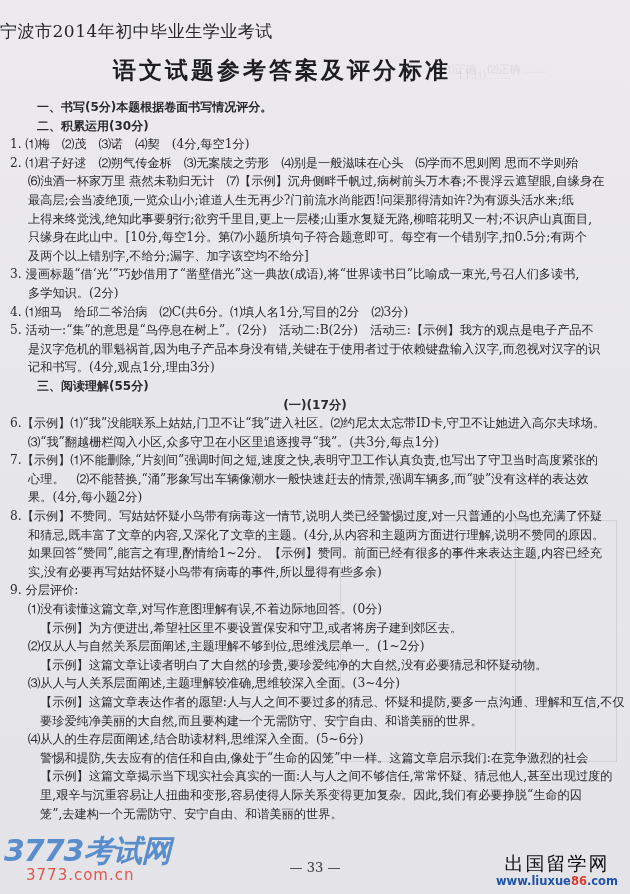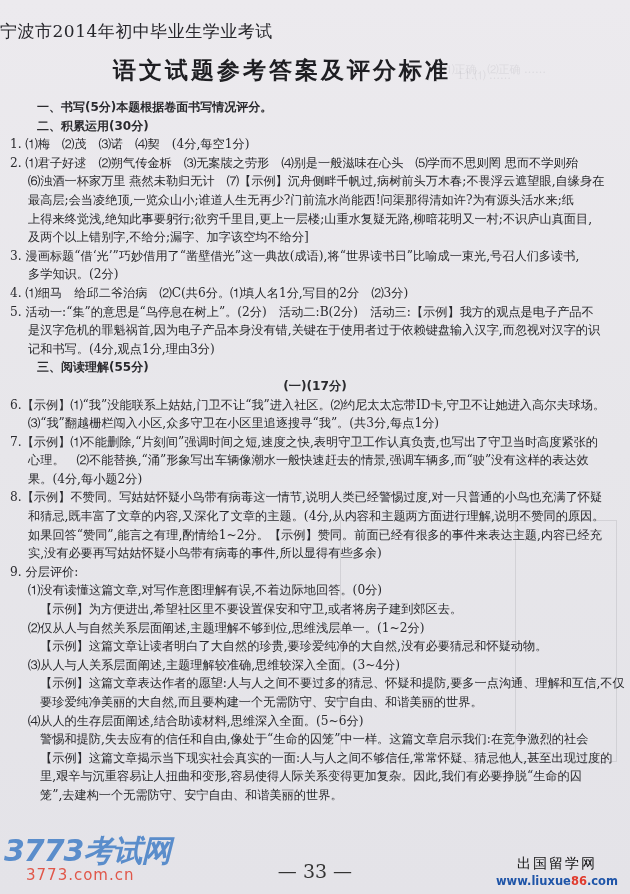--- a/index.html
+++ b/index.html
@@ -34,38 +34,38 @@
     font-size: 12.2px; line-height: 18.6px;
   }
   .line { position: relative; white-space: nowrap; overflow: hidden; }
   .ind0 { padding-left: 10px; }
   .ind1 { padding-left: 28px; }
   .ind2 { padding-left: 40px; }
   .sec { padding-left: 37px; font-family: "DejaVu Sans", "Liberation Sans", sans-serif; font-weight: bold; font-size: 12px; }
   .center { text-align: center; font-weight: bold; font-family: "DejaVu Sans", "Liberation Sans", sans-serif; }
   .pagenum {
     position: absolute; top: 860px; left: 0; width: 630px; text-align: center;
-    font-size: 19px; color: #333;
+    font-size: 13px; color: #333;
   }
   .wm-left {
     position: absolute; left: 4px; top: 836px;
     font-family: "DejaVu Sans", "Liberation Sans", sans-serif;
   }
   .wm-left .big {
     font-size: 30px; font-weight: bold; font-style: italic; color: #4f86c9;
     letter-spacing: -1px; line-height: 30px; opacity: 0.92;
   }
   .wm-left .small {
     font-size: 15px; color: #e0574a; letter-spacing: 1px; margin-left: 22px; line-height: 18px;
   }
   .wm-right {
     position: absolute; right: 12px; top: 852px; text-align: center;
     font-family: "DejaVu Sans", "Liberation Sans", sans-serif;
   }
-  .wm-right .big { font-size: 14px; color: #111; letter-spacing: 2px; line-height: 22px; }
+  .wm-right .big { font-size: 19px; color: #111; letter-spacing: 2px; line-height: 22px; }
   .wm-right .small { font-size: 11.5px; color: #1f55a8; font-weight: bold; line-height: 14px; }
   .wm-right .small .accent { color: #e03b2e; }
 </style>
 </head>
 <body>
 
 <div class="page">
 
   <div class="ghost" style="top:62px;left:426px;">10.⑴正确　⑵正确 ……</div>
   <div class="ghost" style="top:68px;left:410px;margin-left:47px;">11.⑴ ……</div>
@@ -76,20 +76,21 @@
   <div class="title2">语文试题参考答案及评分标准</div>
 
   <div class="body-text" id="body-text">
       <div class="line sec">一、书写(5分)本题根据卷面书写情况评分。</div>
       <div class="line sec">二、积累运用(30分)</div>
       <div class="line ind0">1. ⑴梅　⑵茂　⑶诺　⑷契　(4分,每空1分)</div>
       <div class="line ind0">2. ⑴君子好逑　⑵朔气传金柝　⑶无案牍之劳形　⑷别是一般滋味在心头　⑸学而不思则罔 思而不学则殆</div>
       <div class="line ind1">⑹浊酒一杯家万里 燕然未勒归无计　⑺【示例】沉舟侧畔千帆过,病树前头万木春;不畏浮云遮望眼,自缘身在</div>
       <div class="line ind1">最高层;会当凌绝顶,一览众山小;谁道人生无再少?门前流水尚能西!问渠那得清如许?为有源头活水来;纸</div>
       <div class="line ind1">上得来终觉浅,绝知此事要躬行;欲穷千里目,更上一层楼;山重水复疑无路,柳暗花明又一村;不识庐山真面目,</div>
+      <div class="line ind1">只缘身在此山中。[10分,每空1分。第⑺小题所填句子符合题意即可。每空有一个错别字,扣0.5分;有两个</div>
       <div class="line ind1">及两个以上错别字,不给分;漏字、加字该空均不给分]</div>
       <div class="line ind0">3. 漫画标题“借‘光’”巧妙借用了“凿壁借光”这一典故(成语),将“世界读书日”比喻成一束光,号召人们多读书,</div>
       <div class="line ind1">多学知识。(2分)</div>
       <div class="line ind0">4. ⑴细马　给邱二爷治病　⑵C(共6分。⑴填人名1分,写目的2分　⑵3分)</div>
       <div class="line ind0">5. 活动一:“集”的意思是“鸟停息在树上”。(2分)　活动二:B(2分)　活动三:【示例】我方的观点是电子产品不</div>
       <div class="line ind1">是汉字危机的罪魁祸首,因为电子产品本身没有错,关键在于使用者过于依赖键盘输入汉字,而忽视对汉字的识</div>
       <div class="line ind1">记和书写。(4分,观点1分,理由3分)</div>
       <div class="line sec">三、阅读理解(55分)</div>
       <div class="line center">(一)(17分)</div>
       <div class="line ind0">6.【示例】⑴“我”没能联系上姑姑,门卫不让“我”进入社区。⑵约尼太太忘带ID卡,守卫不让她进入高尔夫球场。</div>

